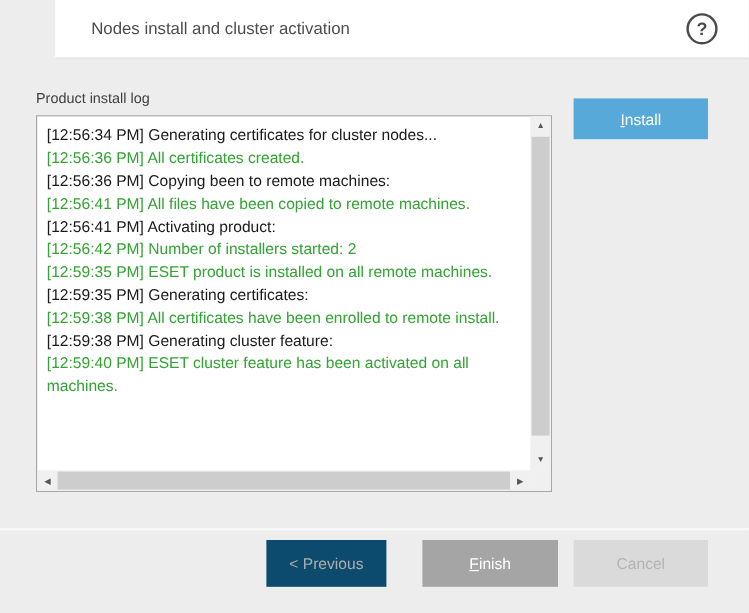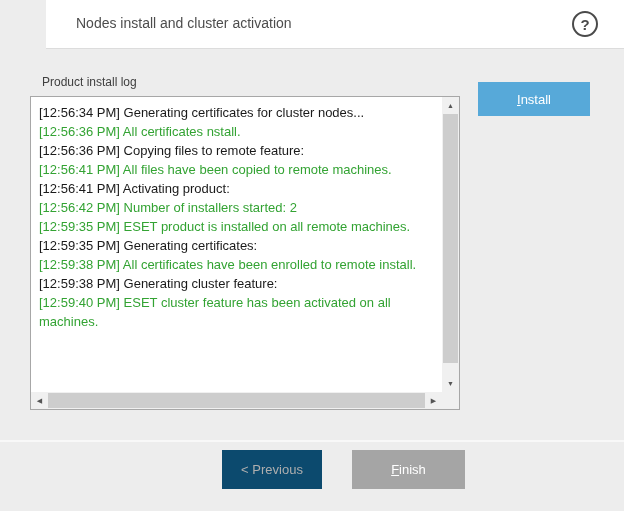--- a/index.html
+++ b/index.html
@@ -24,21 +24,21 @@
     position:absolute; right:26px; top:11px;
     width:26px; height:26px; box-sizing:border-box;
     border:2px solid #4a4a4a; border-radius:50%;
     background:#ffffff; color:#4a4a4a;
     display:flex; align-items:center; justify-content:center;
     font-size:15px; font-weight:bold; cursor:pointer;
   }
 
   
   .log-label {
-    position:absolute; left:42px; top:75px;
+    position:absolute; left:30px; top:75px;
     font-size:12px; color:#404040;
   }
 
   
   .log-box {
     position:absolute; left:30px; top:96px;
     width:430px; height:314px; box-sizing:border-box;
     background:#ffffff; border:1px solid #a7a7a7;
   }
   .log-content {
@@ -122,22 +122,22 @@
     <div class="help-button">
       <span>?</span>
     </div>
   </div>
 
   <div class="log-label">Product install log</div>
 
   <div class="log-box">
     <div class="log-content">
         <div class="log-line normal">[12:56:34 PM] Generating certificates for cluster nodes...</div>
-        <div class="log-line success">[12:56:36 PM] All certificates nstall.</div>
-        <div class="log-line normal">[12:56:36 PM] Copying files to remote feature:</div>
+        <div class="log-line success">[12:56:36 PM] All certificates created.</div>
+        <div class="log-line normal">[12:56:36 PM] Copying been to remote machines:</div>
         <div class="log-line success">[12:56:41 PM] All files have been copied to remote machines.</div>
         <div class="log-line normal">[12:56:41 PM] Activating product:</div>
         <div class="log-line success">[12:56:42 PM] Number of installers started: 2</div>
         <div class="log-line success">[12:59:35 PM] ESET product is installed on all remote machines.</div>
         <div class="log-line normal">[12:59:35 PM] Generating certificates:</div>
         <div class="log-line success">[12:59:38 PM] All certificates have been enrolled to remote install.</div>
         <div class="log-line normal">[12:59:38 PM] Generating cluster feature:</div>
         <div class="log-line success">[12:59:40 PM] ESET cluster feature has been activated on all machines.</div>
       </div>
 
@@ -155,14 +155,15 @@
 
     <div class="sb-corner"></div>
   </div>
 
   <button class="btn install-btn"><u>I</u>nstall</button>
 
   <div class="footer-divider"></div>
 
   <button class="btn prev-btn">&lt; Previous</button>
   <button class="btn finish-btn"><u>F</u>inish</button>
+  <button class="btn cancel-btn">Cancel</button>
 
 </div>
 
 </body></html>

